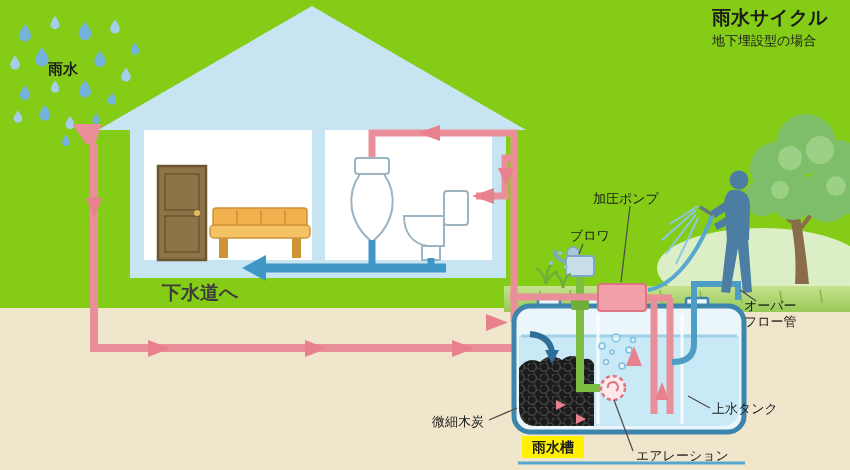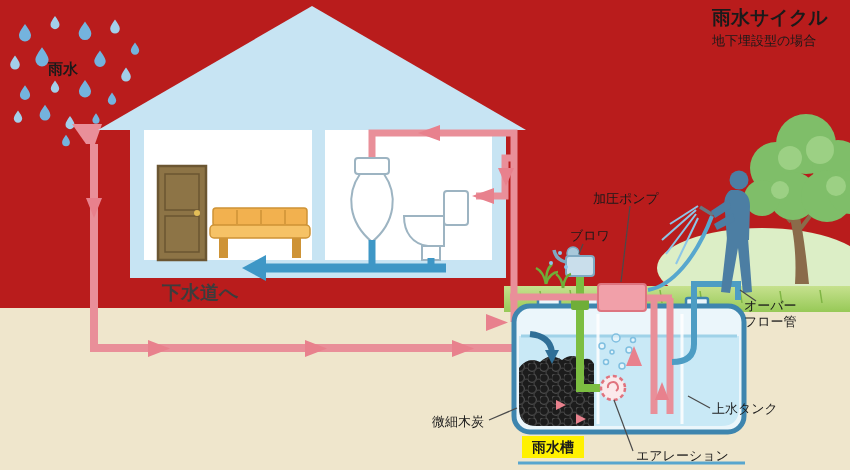--- a/index.html
+++ b/index.html
@@ -1,17 +1,17 @@
 <!DOCTYPE html>
 <html><head>
 <meta charset="utf-8">
 <style>
   html,body{margin:0;padding:0;background:#fff;}
   .stage{
-    position:relative;width:850px;height:470px;overflow:hidden;background:#b91c1c;
+    position:relative;width:850px;height:470px;overflow:hidden;background:#84cc16;
     font-family:"Liberation Sans","DejaVu Sans",sans-serif;
   }
   svg{display:block}
   text{fill:#1a1a1a}
   .t-title{font-size:19px;font-weight:bold;}
   .t-sub{font-size:13px;}
   .t-label{font-size:13px;}
   .t-rain{font-size:15px;font-weight:600;}
   .t-sewer{font-size:19px;font-weight:bold;fill:#3c3c3c;}
   .t-tankname{font-size:14px;font-weight:bold;}

